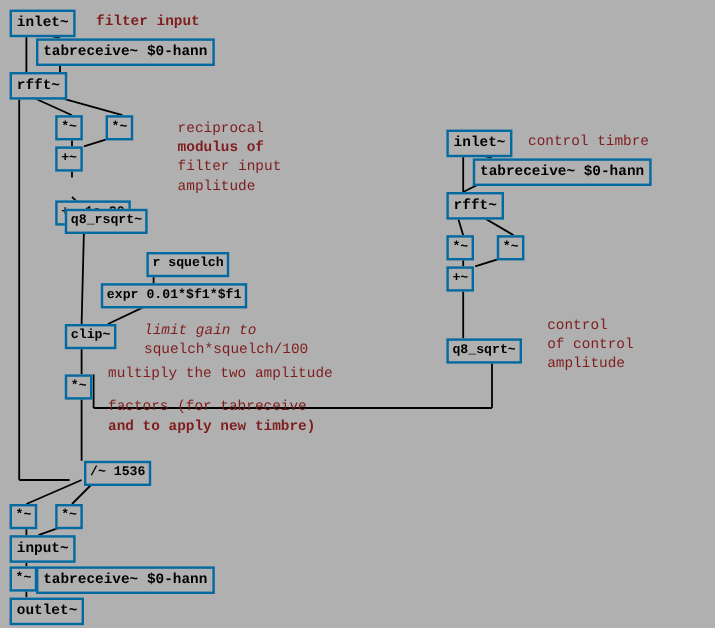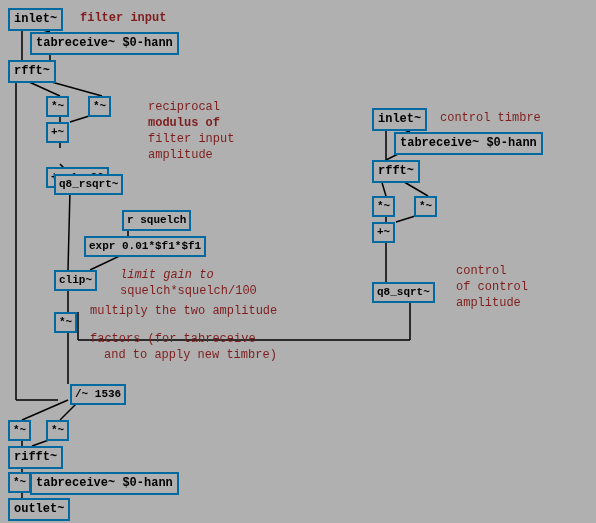--- a/index.html
+++ b/index.html
@@ -163,21 +163,21 @@
   <span>/~ 1536</span>
 </div>
 
 <div class="pd-box small" style="left:8px;top:420px;">
   <span>*~</span>
 </div>
 <div class="pd-box small" style="left:46px;top:420px;">
   <span>*~</span>
 </div>
 <div class="pd-box" style="left:8px;top:446px;">
-  <span>rifft~</span>
+  <span>input~</span>
 </div>
 <div class="pd-box small" style="left:8px;top:472px;">
   <span>*~</span>
 </div>
 <div class="pd-box" style="left:30px;top:472px;">
   <span>tabreceive~ $0-hann</span>
 </div>
 <div class="pd-box" style="left:8px;top:498px;">
   <span>outlet~</span>
 </div>
@@ -206,17 +206,17 @@
 
 <div class="pd-label" style="left:80px;top:11px;">filter input</div>
 <div class="pd-label normal" style="left:148px;top:100px;">reciprocal</div>
 <div class="pd-label normal" style="left:148px;top:116px;font-weight:bold;">modulus of</div>
 <div class="pd-label normal" style="left:148px;top:132px;">filter input</div>
 <div class="pd-label normal" style="left:148px;top:148px;">amplitude</div>
 <div class="pd-label normal" style="left:120px;top:268px;font-style:italic;">limit gain to</div>
 <div class="pd-label normal" style="left:120px;top:284px;">squelch*squelch/100</div>
 <div class="pd-label normal" style="left:90px;top:304px;">multiply the two amplitude</div>
 <div class="pd-label normal" style="left:90px;top:332px;">factors (for tabreceive</div>
-<div class="pd-label normal" style="left:104px;top:348px;">and to apply new timbre)</div>
+<div class="pd-label normal" style="left:90px;top:348px;font-weight:bold;">and to apply new timbre)</div>
 <div class="pd-label normal" style="left:440px;top:111px;">control timbre</div>
 <div class="pd-label normal" style="left:456px;top:264px;">control</div>
 <div class="pd-label normal" style="left:456px;top:280px;">of control</div>
 <div class="pd-label normal" style="left:456px;top:296px;">amplitude</div>
 
 </body></html>

